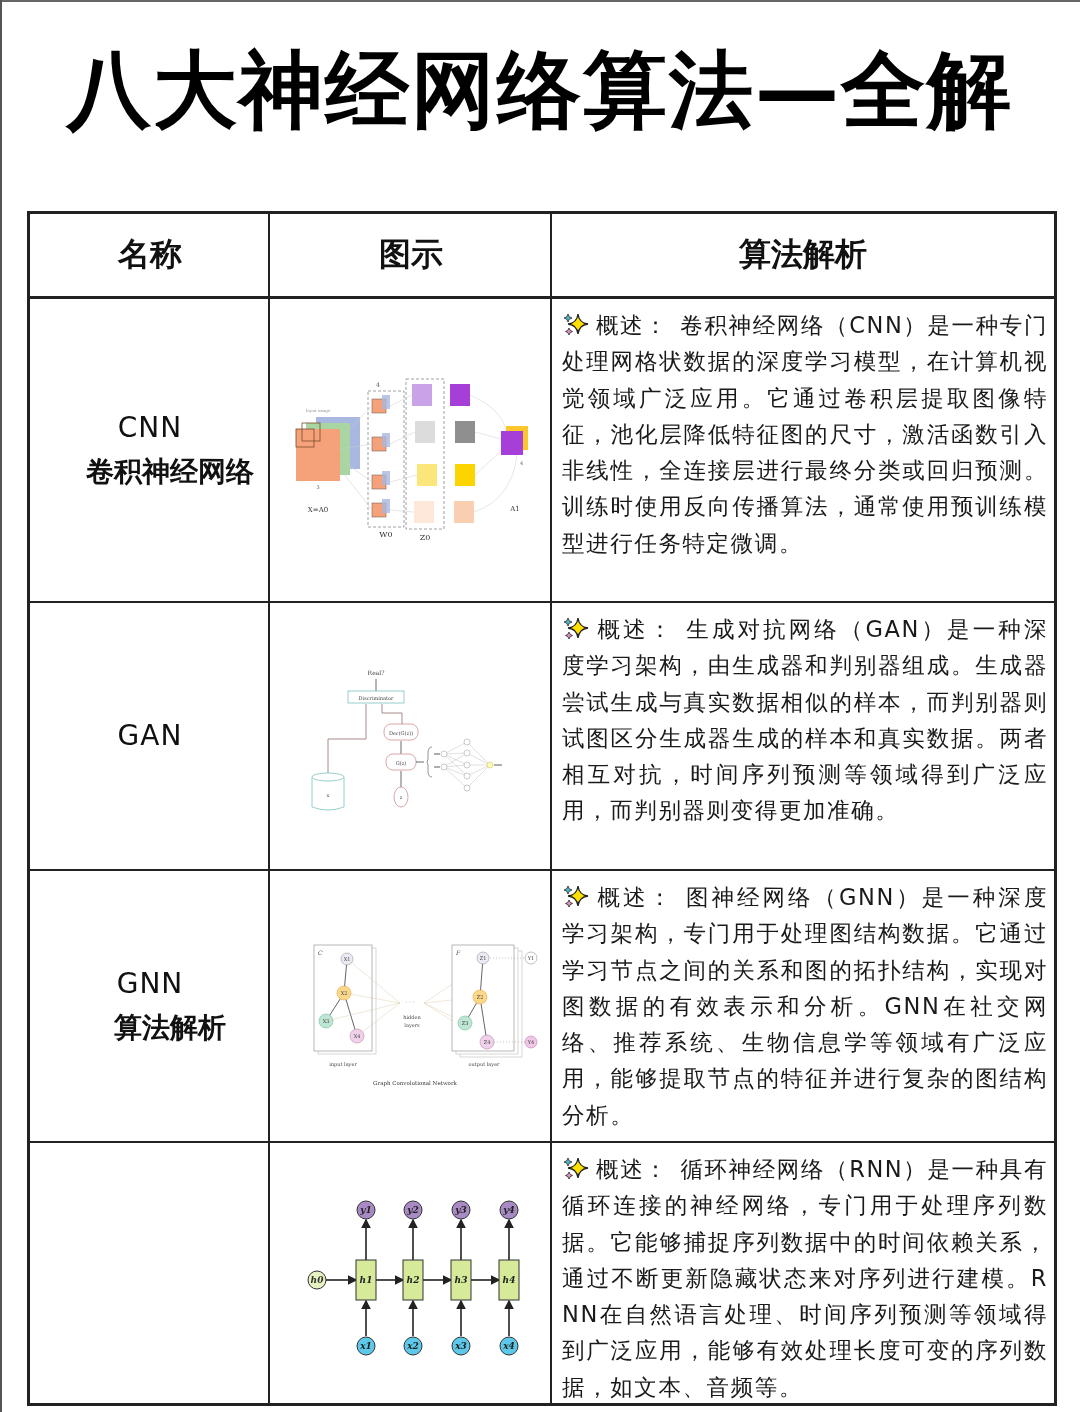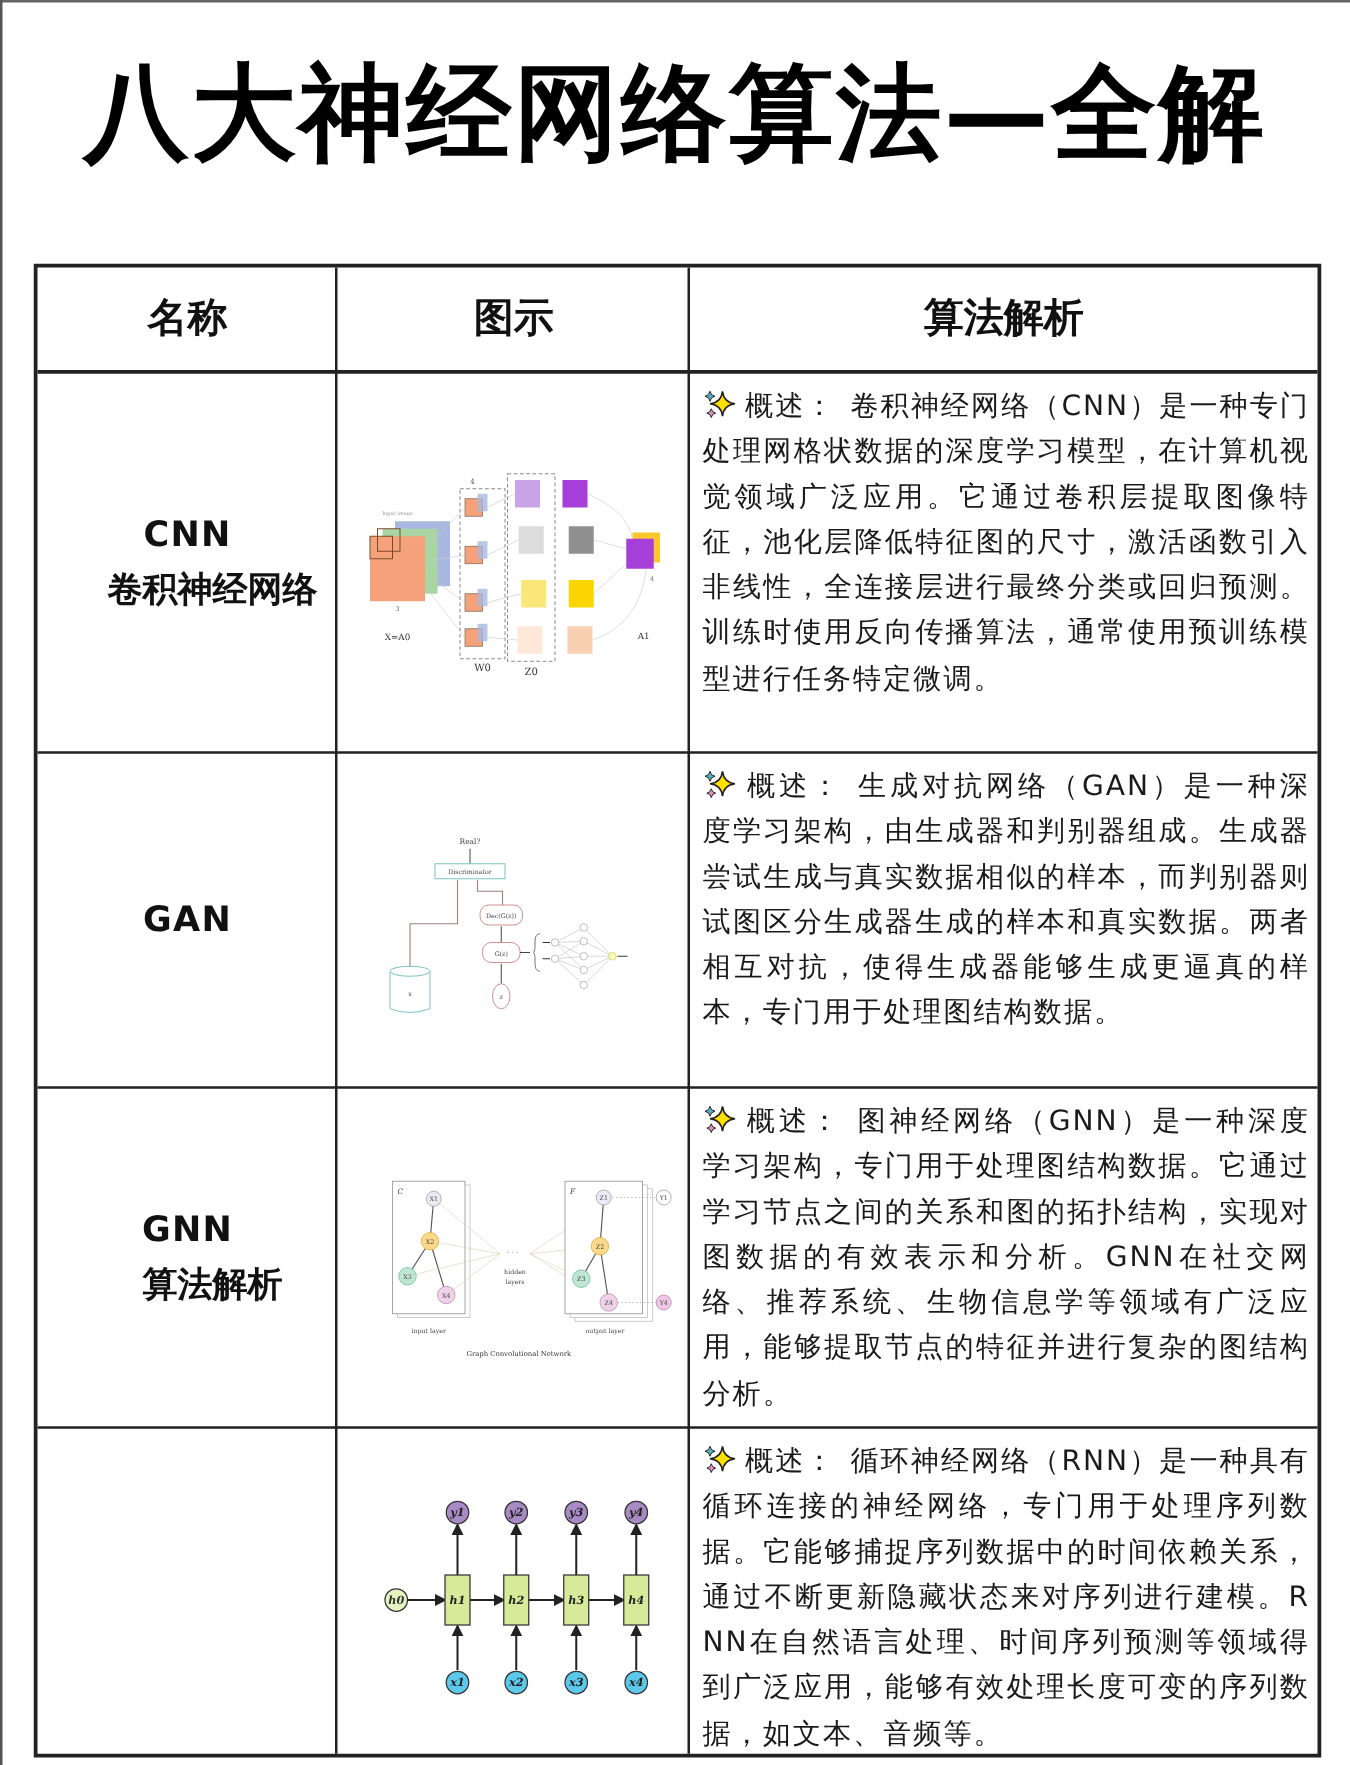--- a/index.html
+++ b/index.html
@@ -27,21 +27,21 @@
     position: absolute; top: 0; height: 82px; display: flex; align-items: center; justify-content: center;
     font-size: 32px; font-weight: bold;
   }
   .vline { position: absolute; top: 0; width: 2px; height: 1189px; background: #222; }
   .row { position: absolute; left: 0; width: 1024px; border-bottom: 2px solid #222; }
   .row:last-child { border-bottom: none; }
   .name-cell {
     position: absolute; left: 0; top: 0; width: 240px; height: 100%;
     display: flex; flex-direction: column; align-items: center; justify-content: center;
   }
-  .name-en { font-size: 28px; font-weight: bold; letter-spacing: 1px; line-height: 44px; }
+  .name-en { font-size: 28px; font-weight: normal; letter-spacing: 1px; line-height: 44px; }
   .name-zh { font-size: 28px; font-weight: bold; line-height: 44px; margin-left: 40px; }
   .fig-cell { position: absolute; left: 242px; top: 0; width: 280px; height: 100%; }
   .desc-cell {
     position: absolute; left: 524px; top: 0; width: 500px; height: 100%;
     box-sizing: border-box; padding: 8px 6px 0 8px;
   }
   .desc {
     font-size: 22.5px; font-weight: normal; line-height: 36.3px; letter-spacing: 1.6px;
     text-align: justify; color: #1a1a1a; word-break: break-all;
   }
@@ -198,21 +198,21 @@
         <line x1="162" y1="164" x2="168" y2="164" stroke="#333" stroke-width="0.8"></line>
         <line x1="222" y1="162" x2="230" y2="162" stroke="#333" stroke-width="0.8"></line>
       </svg>
     </div>
     <div class="desc-cell">
       <div class="desc">
         <svg class="sparkle" viewBox="0 0 28 26">
           <path d="M16 2 Q17 11 26 12 Q17 13 16 22 Q15 13 6 12 Q15 11 16 2Z" fill="#ffe000" stroke="#222" stroke-width="1.3"></path>
           <path d="M6 2 Q6.5 5.5 10 6 Q6.5 6.5 6 10 Q5.5 6.5 2 6 Q5.5 5.5 6 2Z" fill="#4fb3c8" stroke="#222" stroke-width="0.8"></path>
           <path d="M7 16 Q7.5 19 10.5 19.5 Q7.5 20 7 23 Q6.5 20 3.5 19.5 Q6.5 19 7 16Z" fill="#e58fc4" stroke="#222" stroke-width="0.8"></path>
-        </svg><span class="overview-label">概述：</span><span>生成对抗网络（GAN）是一种深度学习架构，由生成器和判别器组成。生成器尝试生成与真实数据相似的样本，而判别器则试图区分生成器生成的样本和真实数据。两者相互对抗，使得生成器能够生成更逼真的样本，专门用于处理图结构数据。</span>
+        </svg><span class="overview-label">概述：</span><span>生成对抗网络（GAN）是一种深度学习架构，由生成器和判别器组成。生成器尝试生成与真实数据相似的样本，而判别器则试图区分生成器生成的样本和真实数据。两者相互对抗，时间序列预测等领域得到广泛应用，而判别器则变得更加准确。</span>
       </div>
     </div>
   </div>
 
   <div class="row" style="top:657px;height:270px">
     <div class="name-cell">
       <div class="name-en">GNN</div>
       <div class="name-zh">算法解析</div>
     </div>
     <div class="fig-cell">

